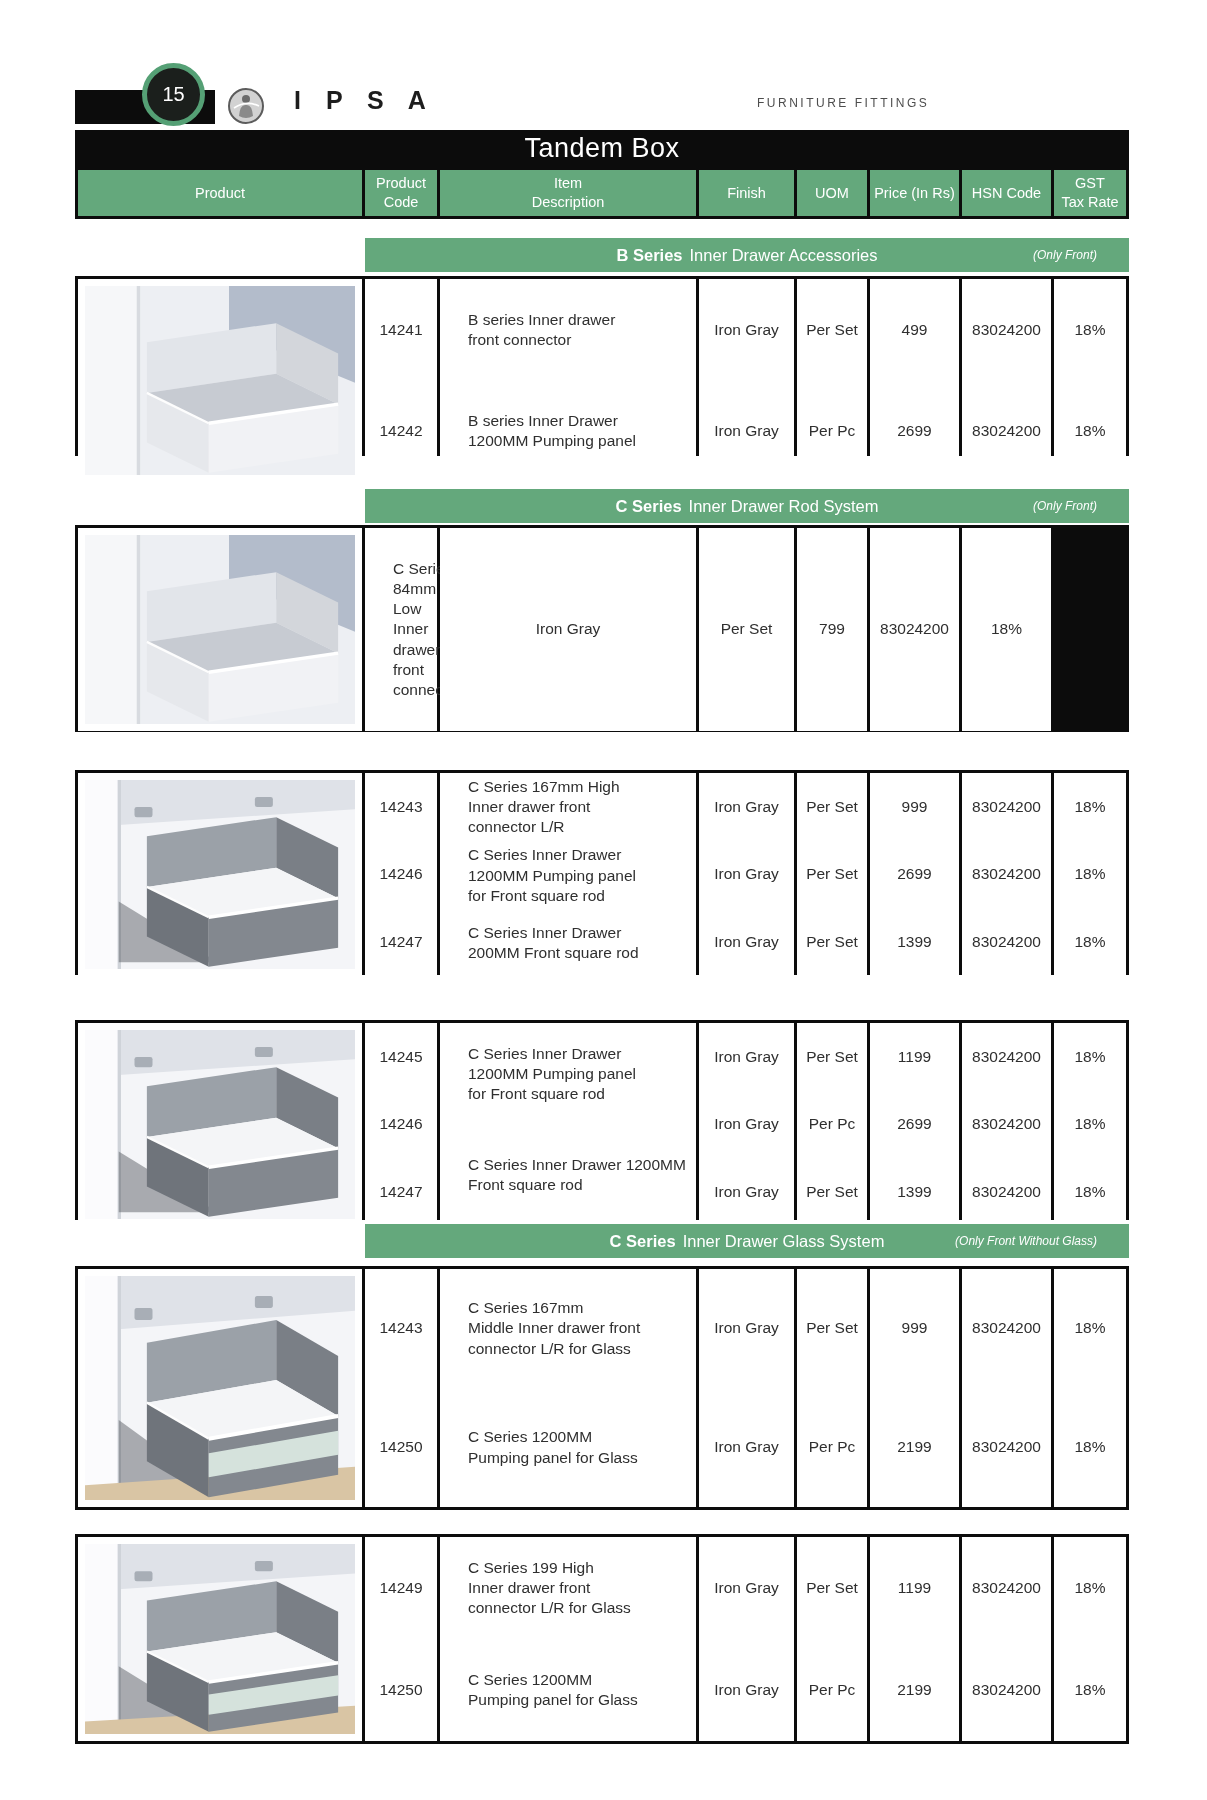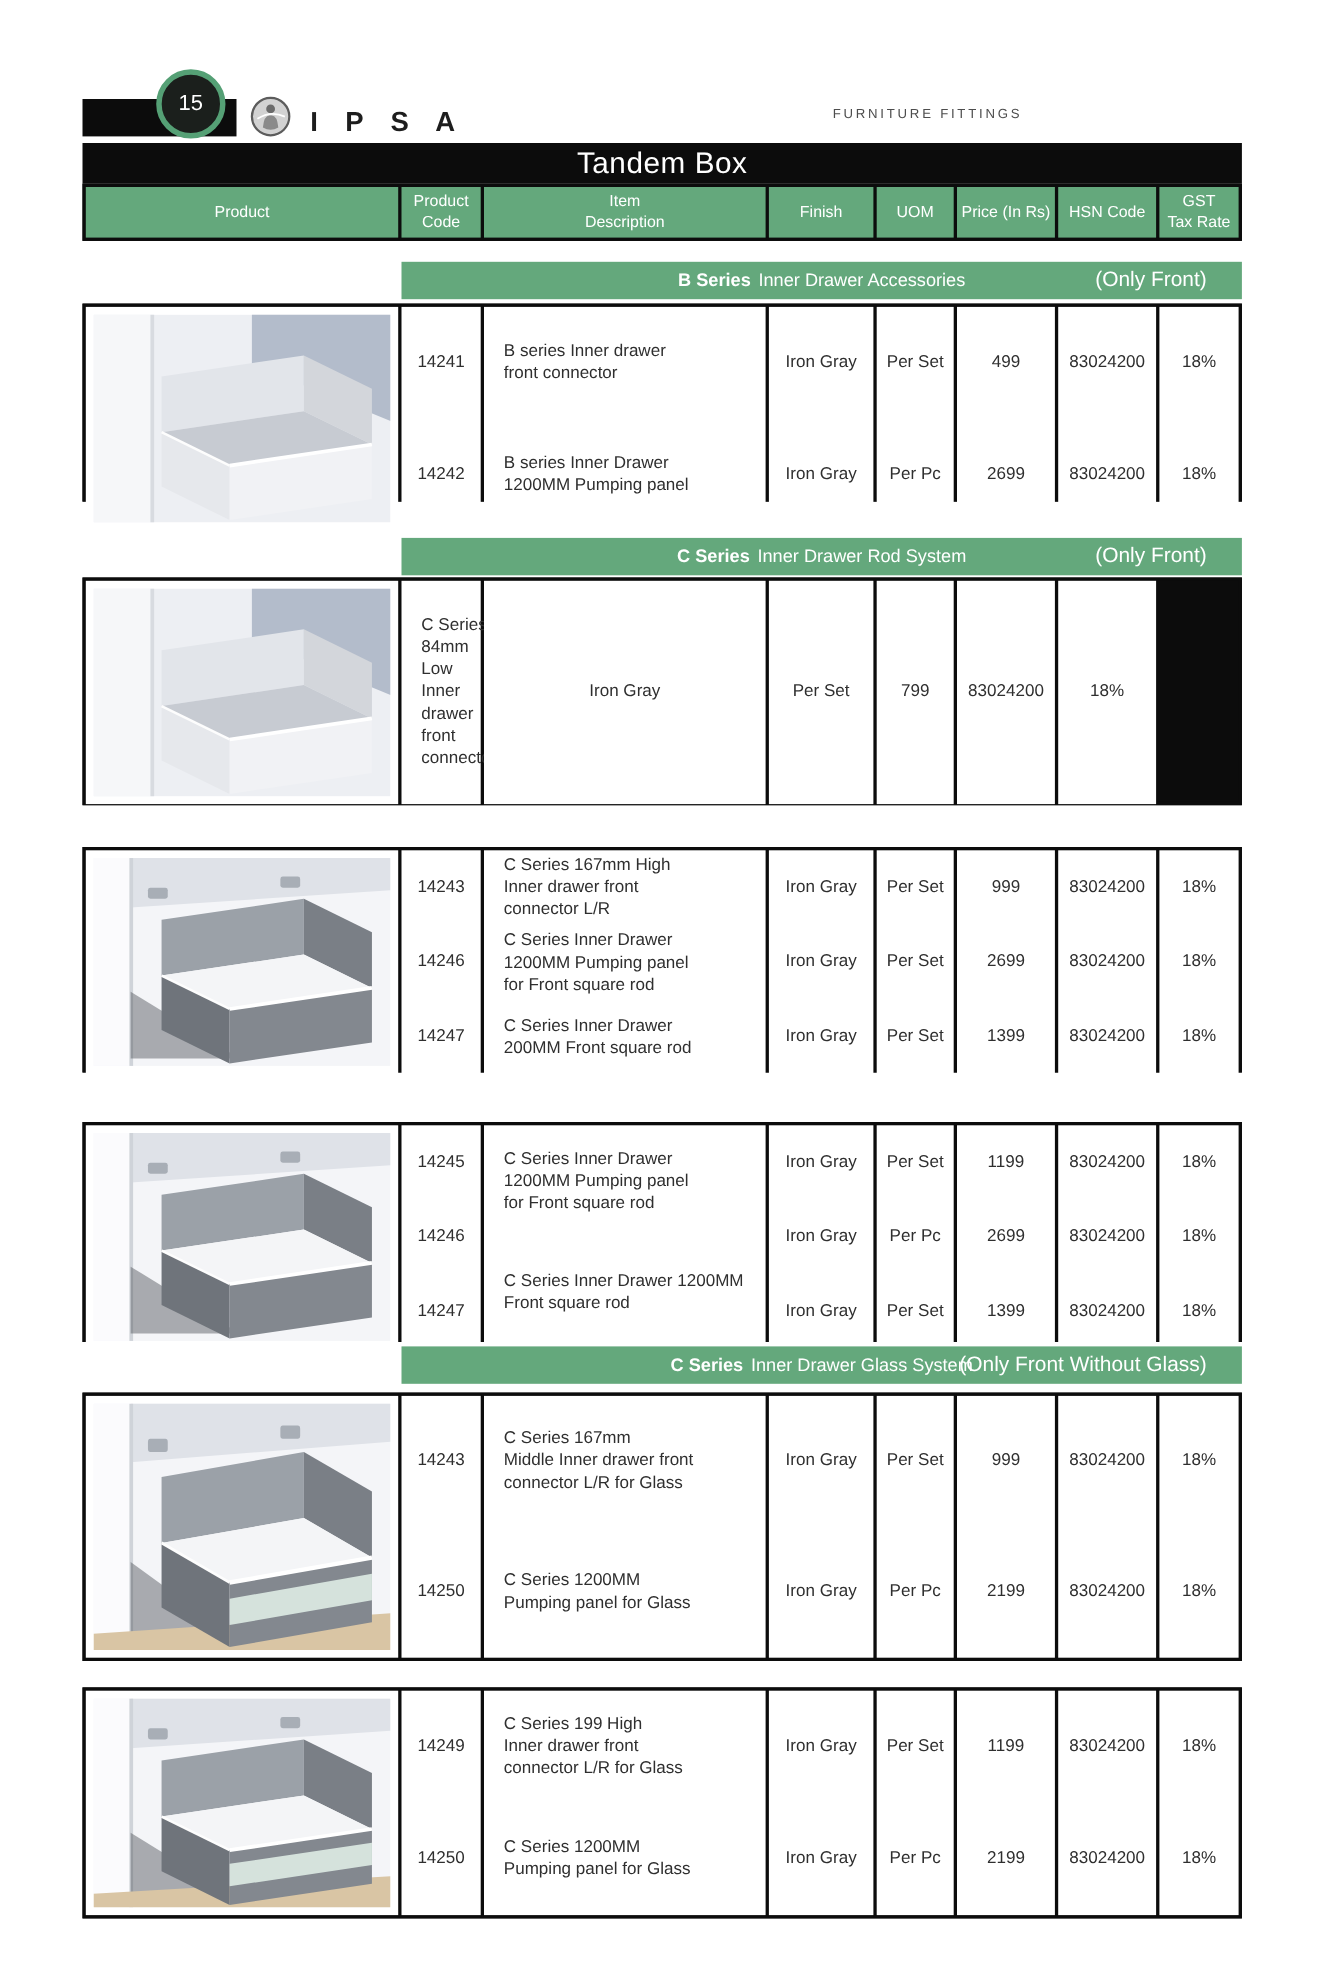--- a/index.html
+++ b/index.html
@@ -12,21 +12,21 @@
 
   
   .topbar { position:relative; height:130px; }
   .strip { position:absolute; left:75px; top:90px; width:140px; height:34px; background:var(--black); }
   .pagenum-circle {
     position:absolute; left:142px; top:63px; width:63px; height:63px; border-radius:50%;
     background:#1b1f1c; border:5px solid #55a075;
     display:flex; align-items:center; justify-content:center;
     color:#fff; font-size:20px;
   }
-  .brand { position:absolute; left:226px; top:86px; display:flex; align-items:flex-end; gap:16px; }
+  .brand { position:absolute; left:226px; top:86px; display:flex; align-items:flex-start; gap:28px; }
   .brand-text { font-size:25px; font-weight:bold; letter-spacing:9px; color:#1d1d1d; }
   .header-right { position:absolute; left:757px; top:96px; font-size:12px; letter-spacing:2.5px; color:#4d4d4d; }
 
   
   .banner {
     margin-left:75px; width:1054px; height:37px; background:var(--black);
     color:#fff; font-size:27px; display:flex; align-items:center; justify-content:center;
     letter-spacing:0.5px;
   }
   .grid {
@@ -38,30 +38,30 @@
     background:var(--green); color:#fff; font-size:14.5px; line-height:1.3;
     height:46px; display:flex; align-items:center; justify-content:center;
     text-align:center; white-space:pre-line;
   }
   .sectionbar {
     margin-left:365px; width:764px; height:34px; margin-top:0;
     background:var(--green); color:#fff; position:relative;
     display:flex; align-items:center; justify-content:center; font-size:16.5px;
   }
   .sectionbar b { margin-right:7px; }
-  .sectionbar .note { position:absolute; right:32px; font-size:19px; }
+  .sectionbar .note { position:absolute; right:32px; font-size:12px;font-style:italic; }
 
   .block .col { background:#fff; display:flex; flex-direction:column; }
   .entry {
     flex:1; display:flex; align-items:center; justify-content:center;
     font-size:15.5px; color:#2f2f2f; line-height:1.3; text-align:center;
   }
   .col.desc .entry {
     justify-content:flex-start; text-align:left; white-space:pre-line;
-    padding:4px 4px 4px 18px;
+    padding:4px 4px 4px 28px;
   }
   .imgcell { background:#fff; padding:7px; }
   .imgcell svg { width:100%; height:100%; display:block; }
 </style>
 </head>
 <body>
 
 <div class="page">
 
   <header class="topbar">

